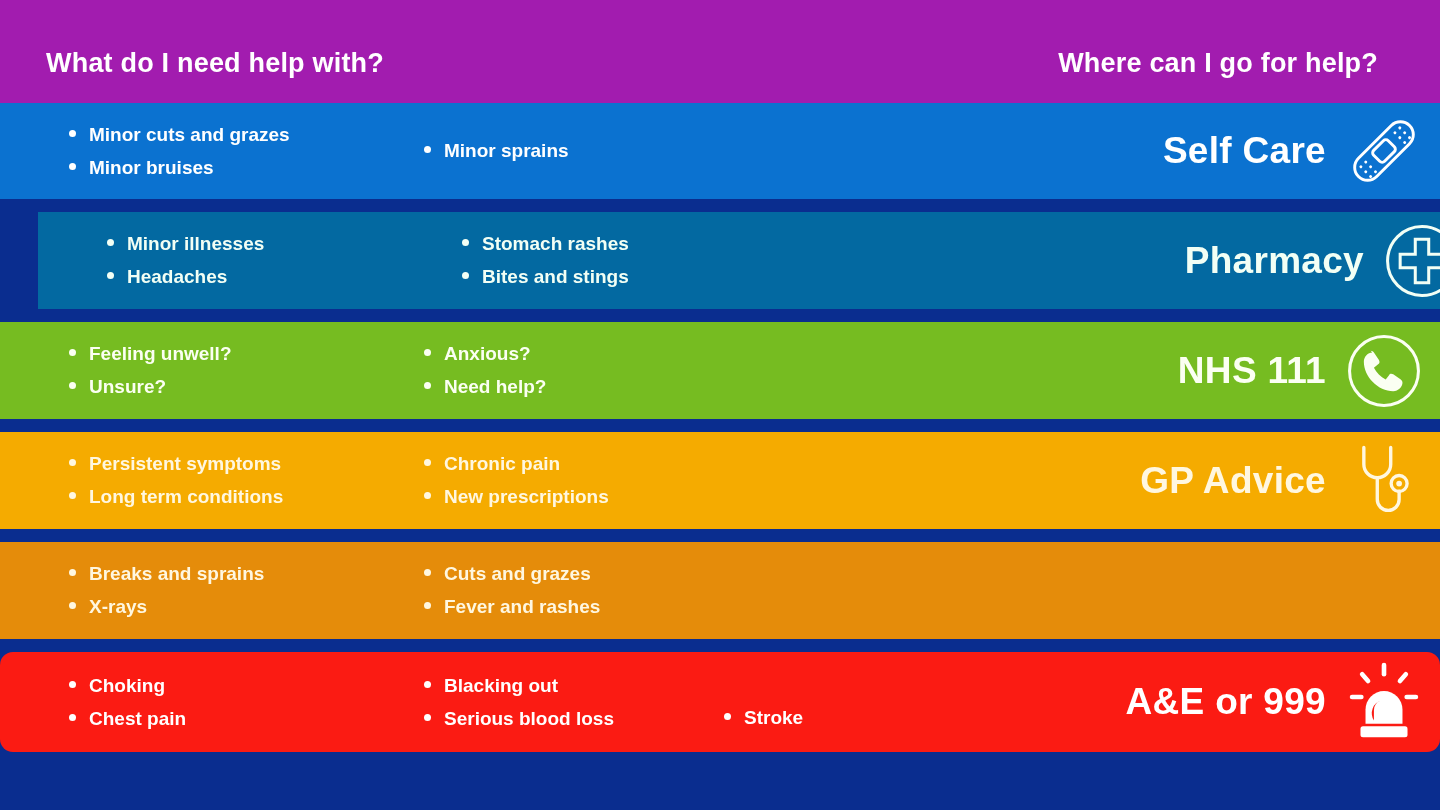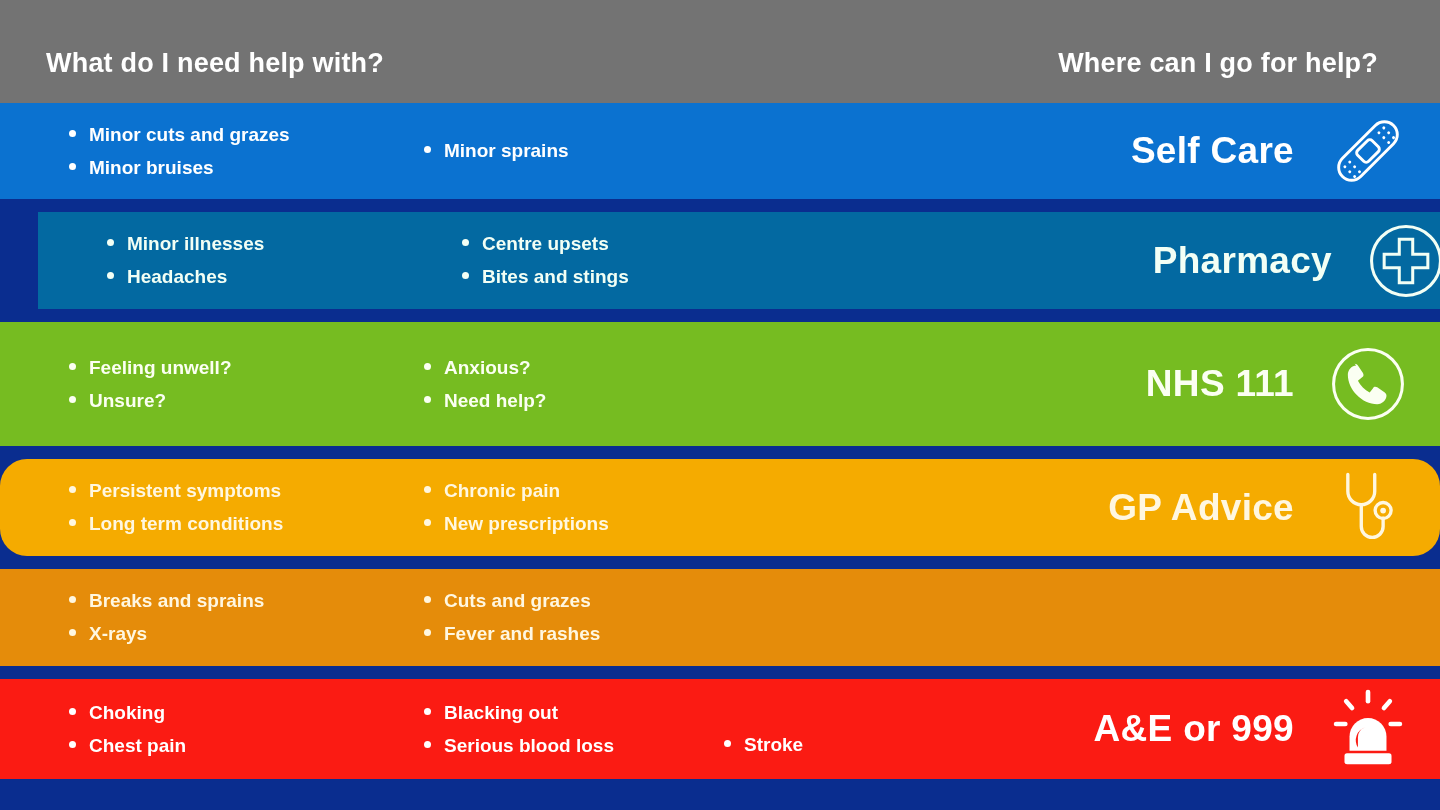--- a/index.html
+++ b/index.html
@@ -14,21 +14,21 @@
     width:1440px; height:810px;
     background:#0A2D8F;
     display:flex; flex-direction:column;
   }
 
   
   .header {
     height:103px;
     flex:0 0 103px;
     position:relative;
-    background:#737373;
+    background:#a21caf;
   }
   .header-title {
     position:absolute;
     bottom:24px;
     color:#ffffff;
     font-size:27px;
     font-weight:bold;
     letter-spacing:.2px;
     white-space:nowrap;
   }
@@ -43,26 +43,26 @@
     padding-bottom:9px;
   }
   .row {
     position:relative;
     display:flex;
     align-items:center;
     width:100%;
     margin-bottom:13px;
     overflow:hidden;
   }
-  .row:last-child { margin-bottom:0; }
+  .row:last-child { margin-bottom:0;border-radius:13px; }
 
   .row.r-selfcare  { background:#0B72D0; height:96px; }
   .row.r-pharmacy  { background:#0369a1; height:97px;margin-left:38px; }
-  .row.r-nhs111    { background:#76BC21; height:124px; }
-  .row.r-gp        { background:#F5AB00; height:97px;border-radius:27px; }
+  .row.r-nhs111    { background:#76BC21; height:97px; }
+  .row.r-gp        { background:#F5AB00; height:97px; }
   .row.r-utc       { background:#E58C0A; height:97px; }
   .row.r-ae        { background:#FB1B13; height:100px; margin-bottom:0; }
 
   
   .symptoms {
     display:flex;
     align-items:center;
     flex:0 0 auto;
     padding-left:69px;
   }
@@ -102,22 +102,22 @@
   .row.r-nhs111 .bullet-dot { background:#FBFFF2; }
   .row.r-pharmacy .bullet-item { color:#F2FFF5; }
   .row.r-pharmacy .bullet-dot { background:#F2FFF5; }
 
   
   .service {
     flex:1 1 auto;
     display:flex;
     align-items:center;
     justify-content:flex-end;
-    padding-right:24px;
-    gap:26px;
+    padding-right:8px;
+    gap:10px;
   }
   .service-name {
     color:#ffffff;
     font-size:37px;
     font-weight:bold;
     white-space:nowrap;
     letter-spacing:.3px;
   }
   .row.r-gp .service-name,
   .row.r-utc .service-name { color:#FFF7E0; }
@@ -199,21 +199,21 @@
             <span>Minor illnesses</span>
           </div>
           <div class="bullet-item">
             <span class="bullet-dot"></span>
             <span>Headaches</span>
           </div>
         </div>
         <div class="sym-col c2">
           <div class="bullet-item">
             <span class="bullet-dot"></span>
-            <span>Centre upsets</span>
+            <span>Stomach rashes</span>
           </div>
           <div class="bullet-item">
             <span class="bullet-dot"></span>
             <span>Bites and stings</span>
           </div>
         </div>
       </div>
       <div class="service">
         <div class="service-name">Pharmacy</div>
         <div class="service-icon">

